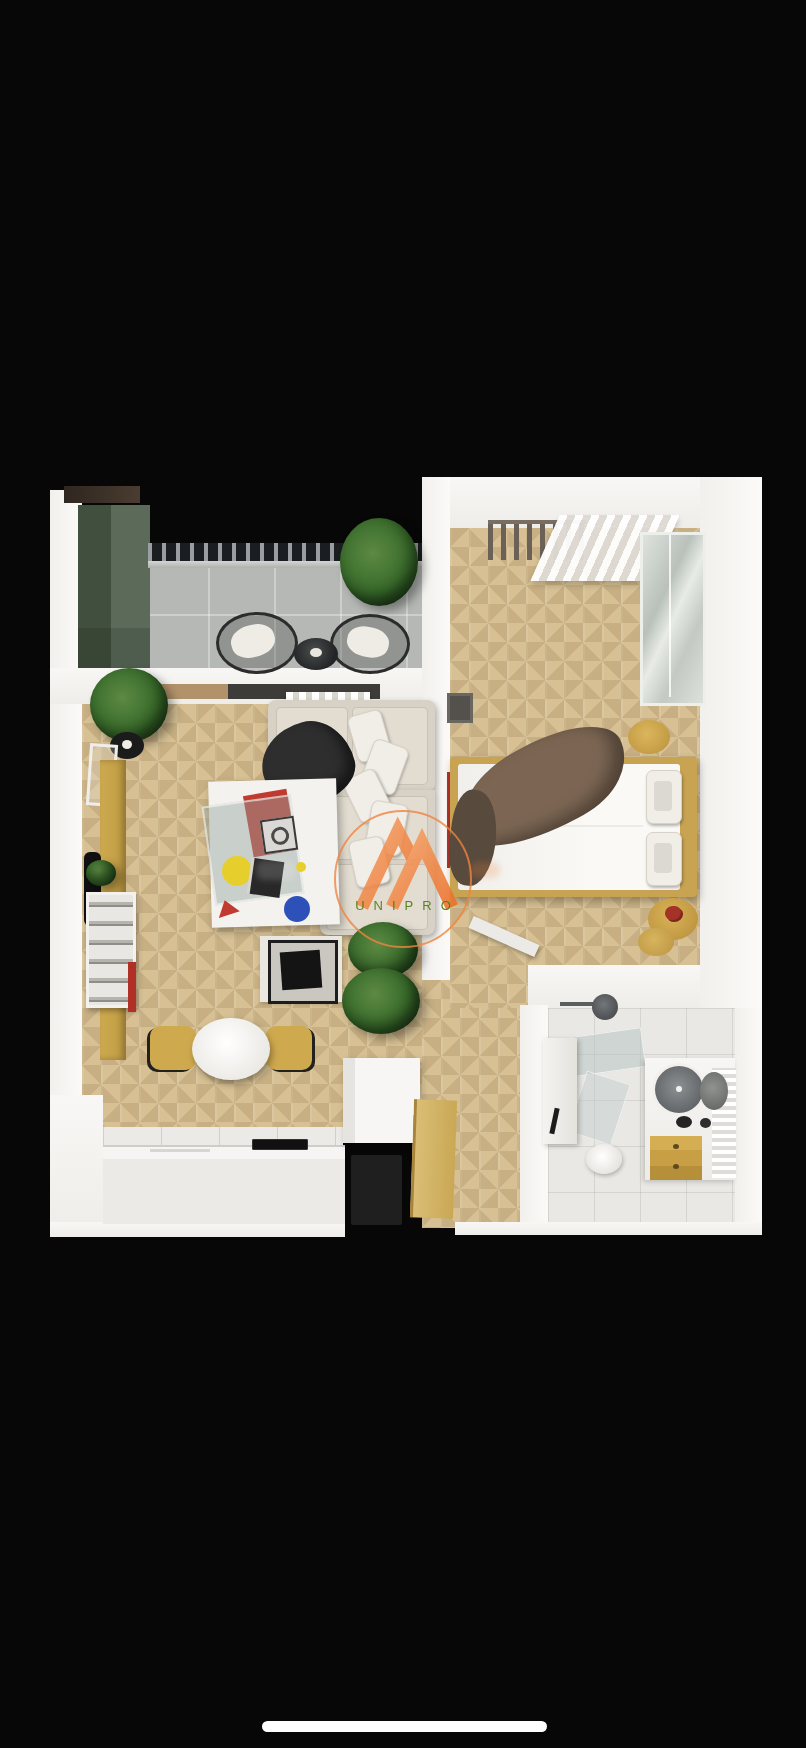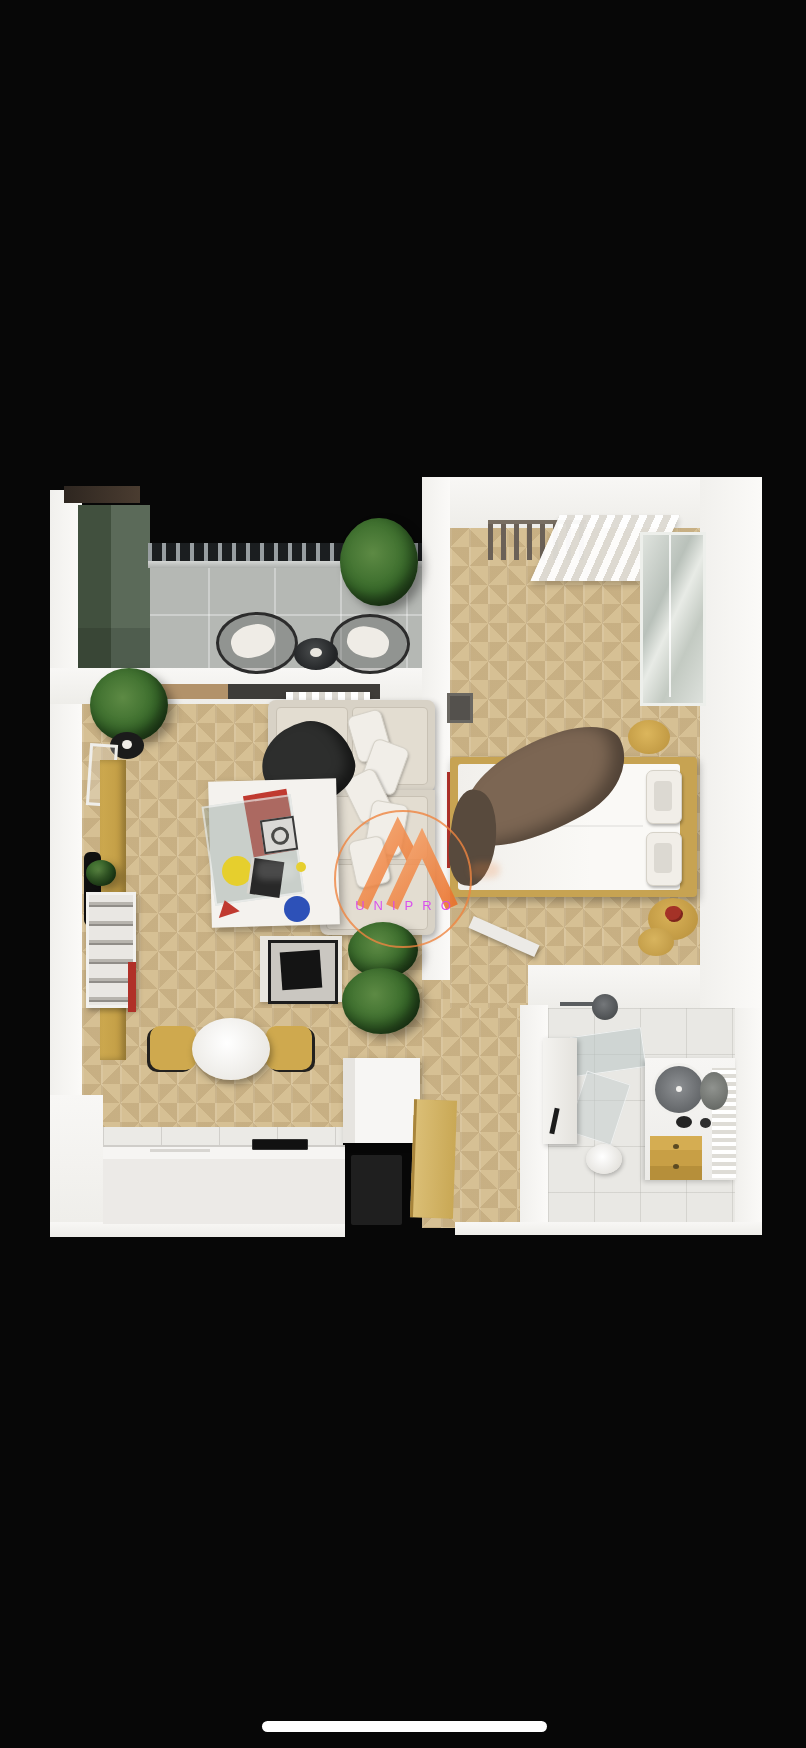--- a/index.html
+++ b/index.html
@@ -36,21 +36,21 @@
     background-size:58px 100%;
   }
   .pillow{background:#f1eee8;border:1px solid #d6d2c8;border-radius:7px;
           box-shadow:1px 2px 3px rgba(0,0,0,.28);}
   .cushion{background:#e3ddd1;border-radius:5px;box-shadow:inset 0 0 0 1px rgba(120,110,95,.25);}
   .plant{border-radius:50%;
     background:radial-gradient(circle at 42% 40%, #5d8a44, #386a2a 55%, #21441a 85%);
     box-shadow:6px 5px 10px rgba(0,0,0,.35), inset -6px -8px 14px rgba(0,0,0,.45);}
   .gold{background:linear-gradient(90deg,#cda94f,#c09b43);}
   .books{background:repeating-linear-gradient(180deg,#e9e7e3 0 7px,#b7b4ae 7px 10px,#908d88 10px 12px,#e9e7e3 12px 19px);}
-  .wm-text{color:#d946ef;font-size:13px;letter-spacing:9px;text-indent:9px;text-align:center;
+  .wm-text{color:#4d7c0f;font-size:13px;letter-spacing:9px;text-indent:9px;text-align:center;
            opacity:.92;font-weight:400;}
 </style>
 </head>
 <body>
 
 <div id="screen">
 
   <div class="abs" style="left:0;top:0;width:806px;height:1748px;">
 
     <div class="abs tilegray" style="left:76px;top:558px;width:346px;height:112px;"></div>

